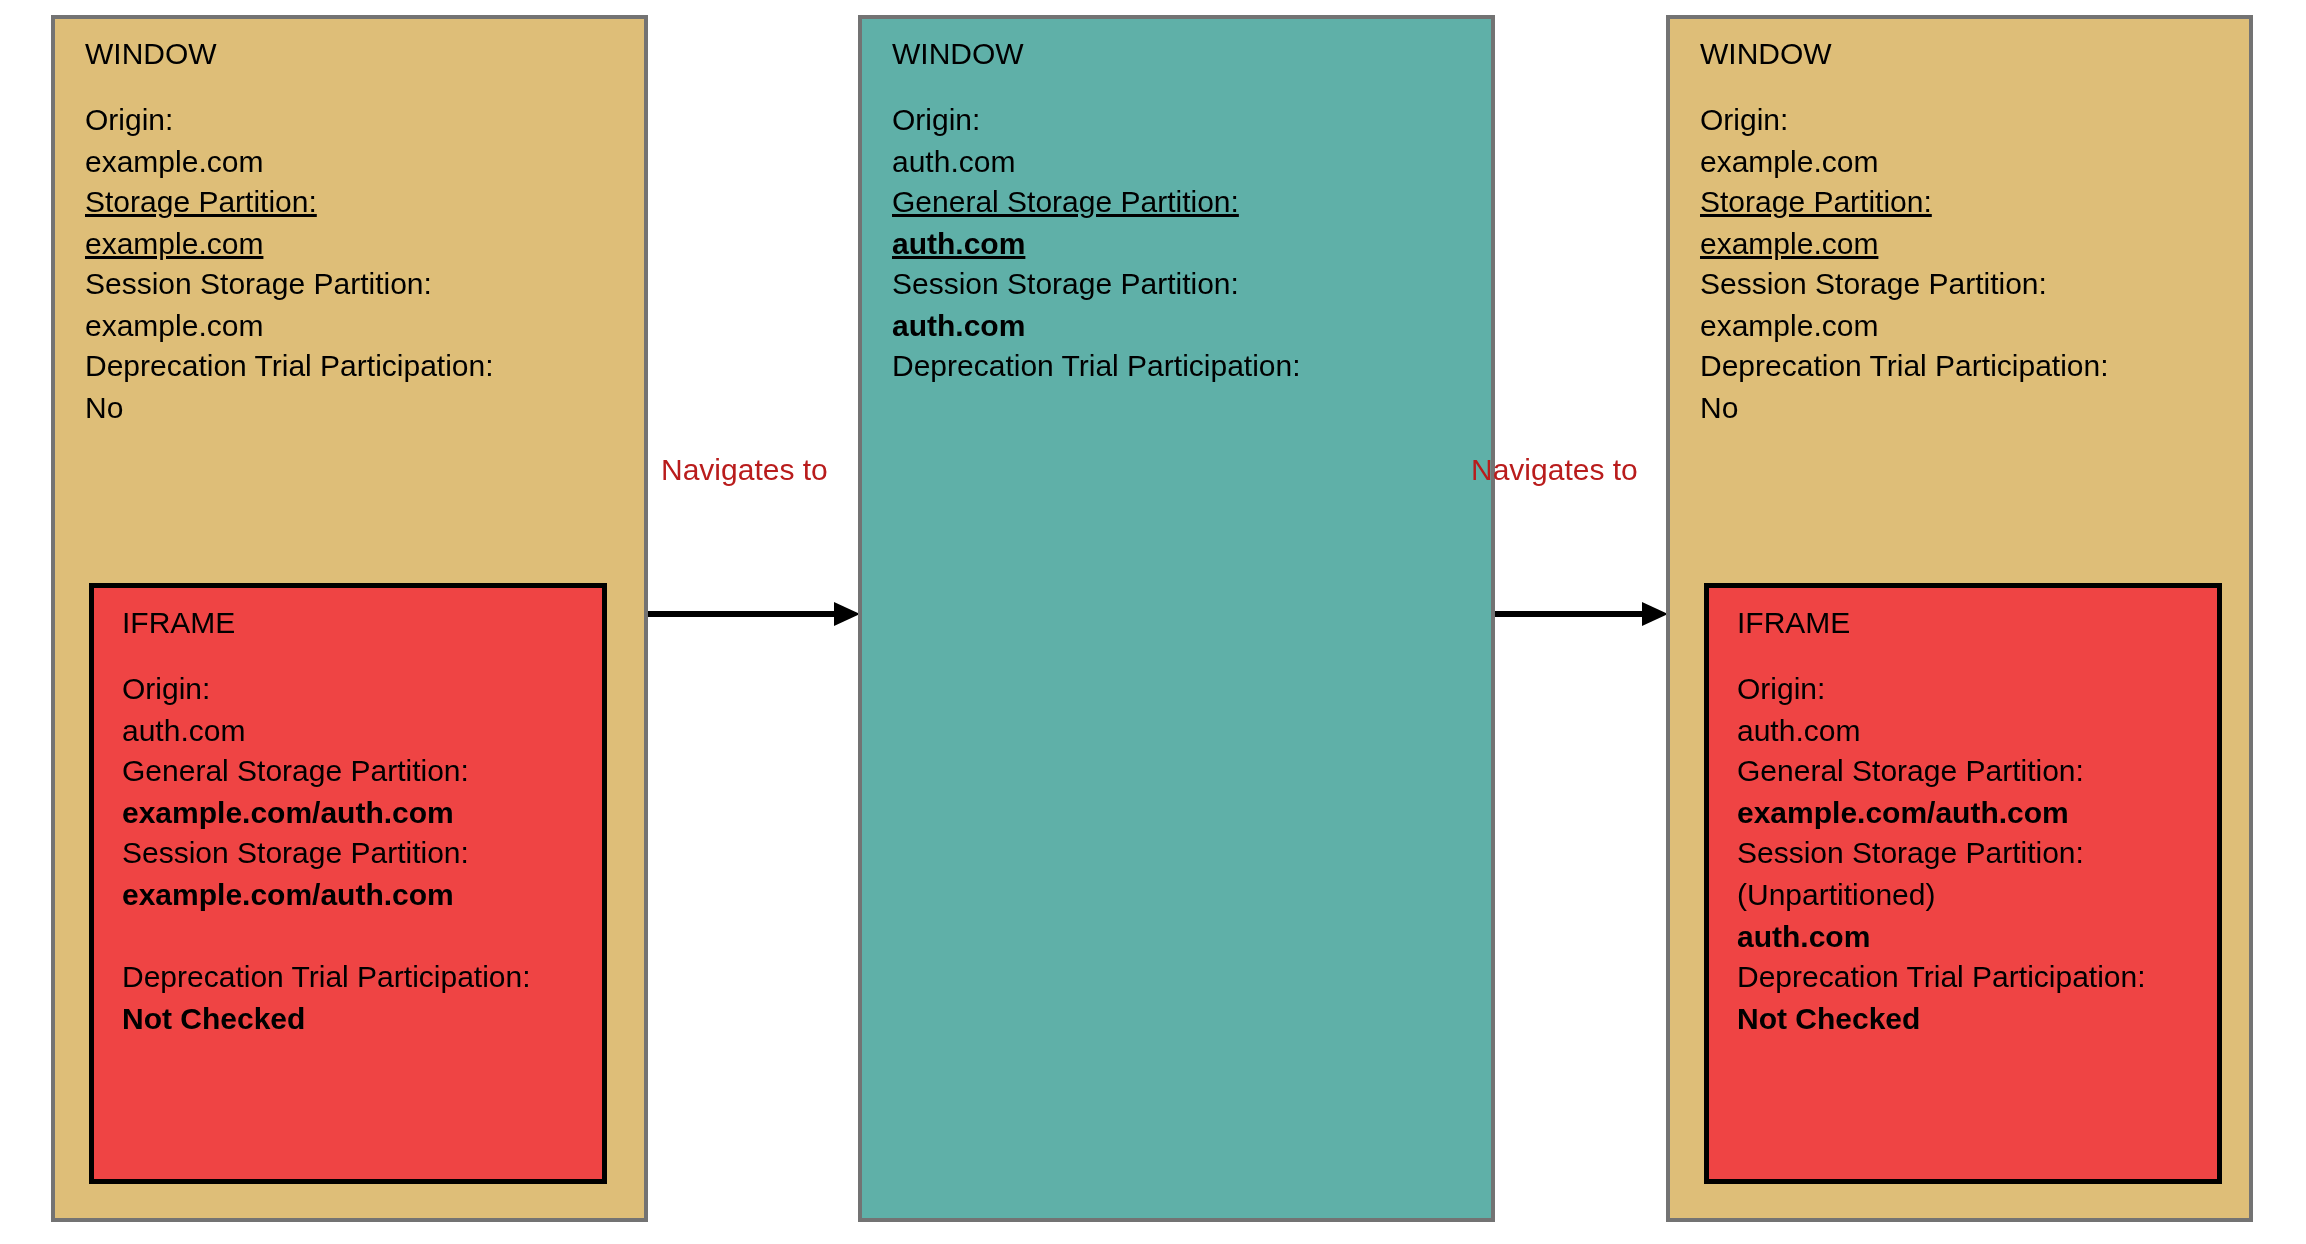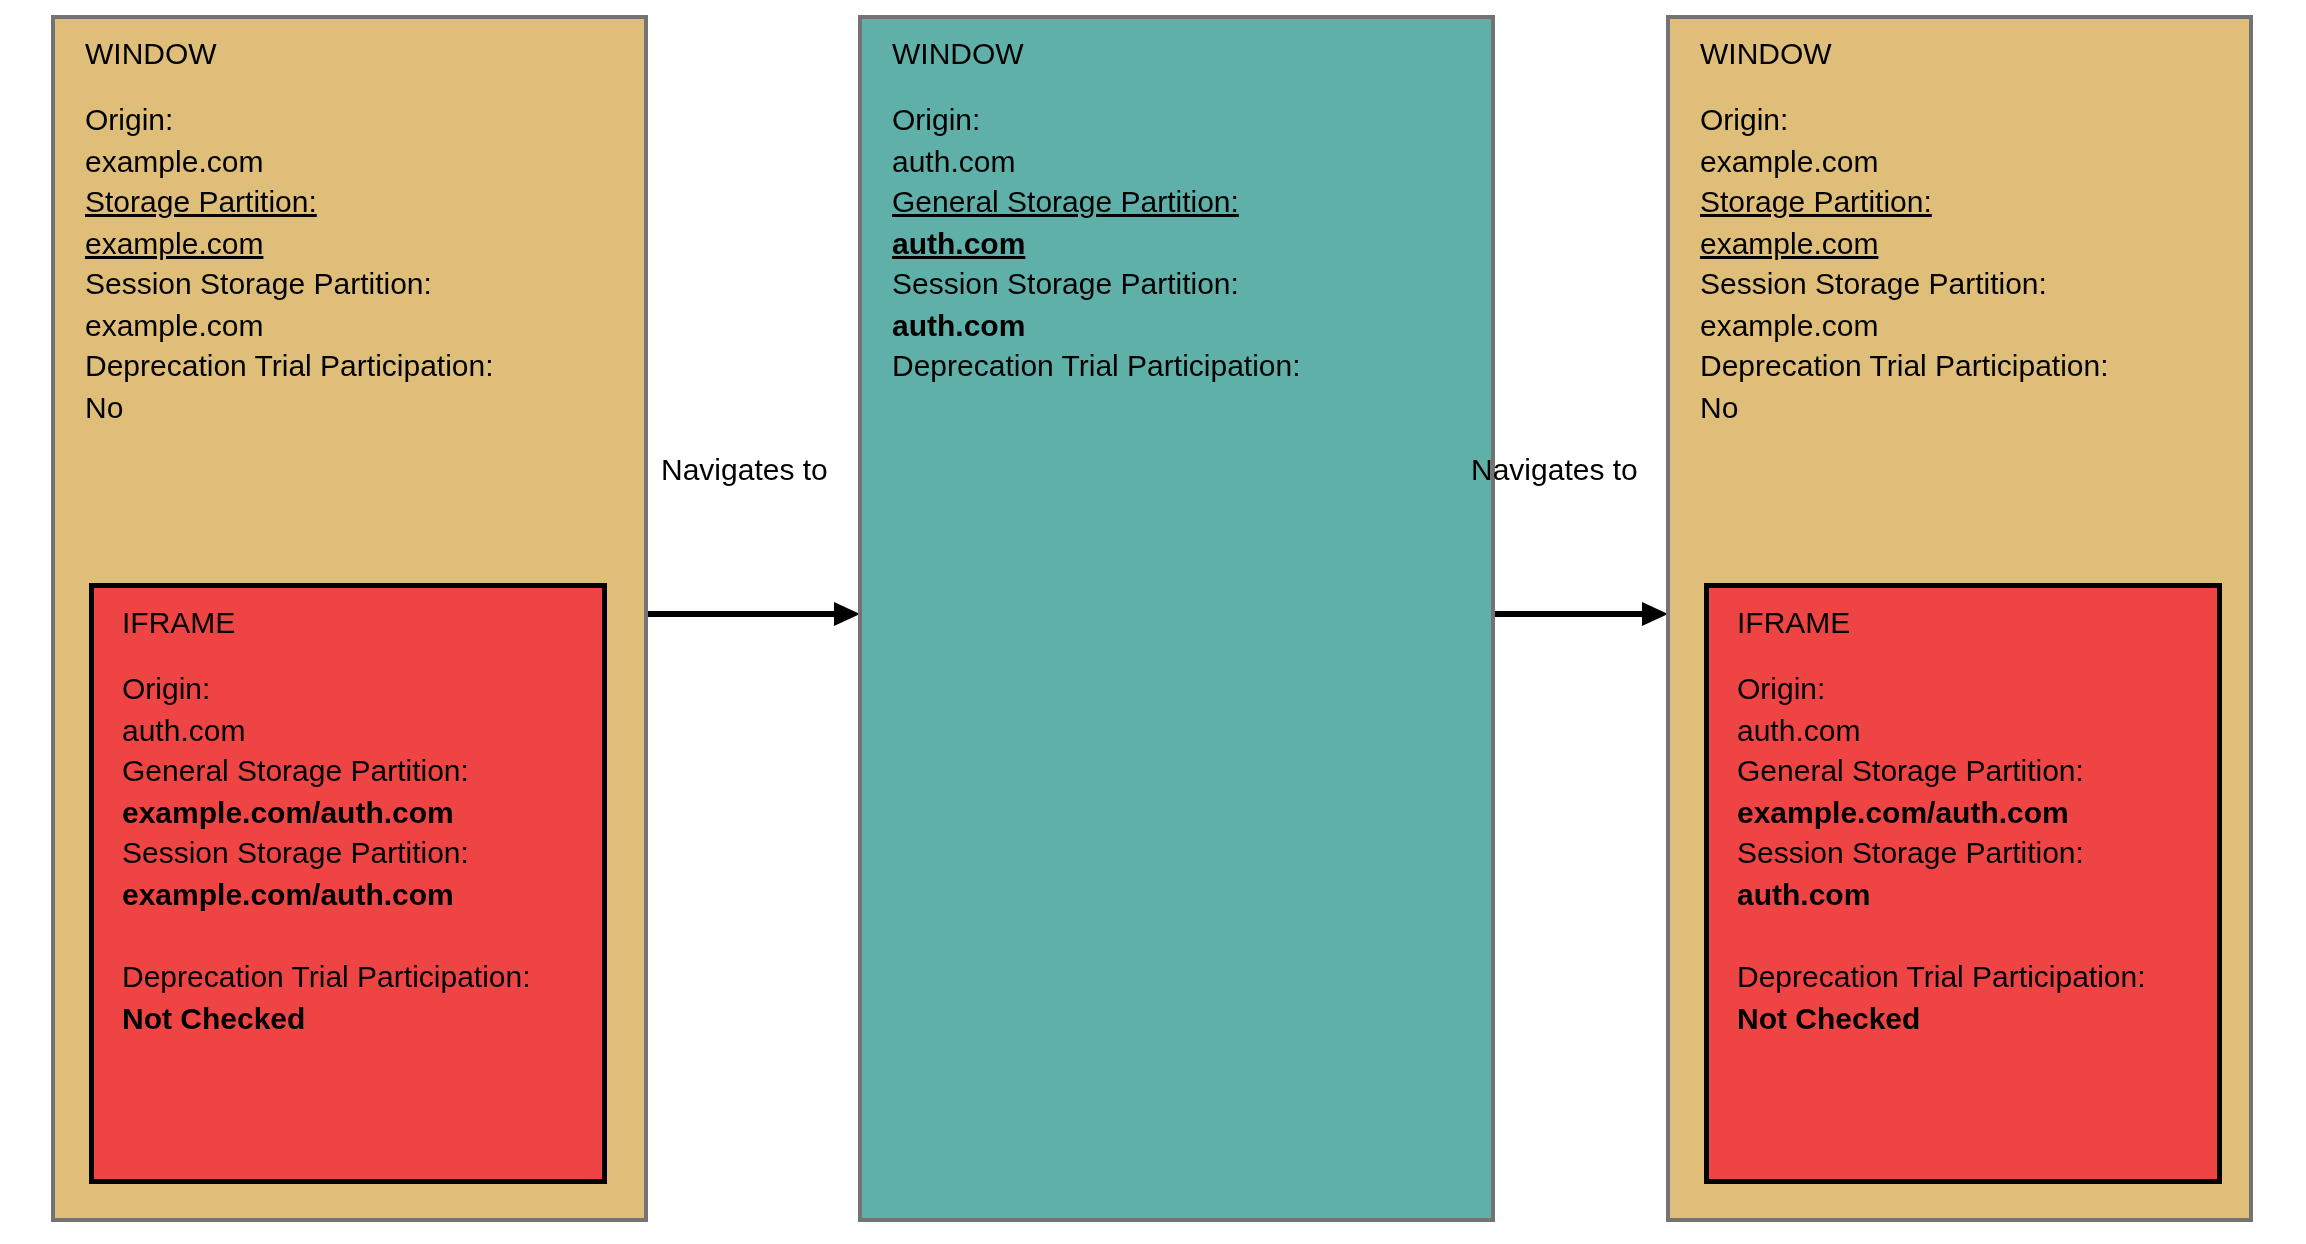--- a/index.html
+++ b/index.html
@@ -86,21 +86,21 @@
   }
   #arrow-1 { left: 648px;  top: 594px; width: 212px; }
   #arrow-2 { left: 1495px; top: 594px; width: 173px; }
   .arrow svg { display: block; width: 100%; height: 100%; }
 
   .arrow-label {
     position: absolute;
     font-size: 30px;
     line-height: 36px;
     white-space: nowrap;
-    color: #000000;
+    color: #b91c1c;
   }
   #arrow-label-1 { left: 661px;  top: 452px; }
   #arrow-label-2 { left: 1471px; top: 452px; }
 </style>
 </head>
 <body>
 
 <div id="diagram">
 
   <div class="panel tan" id="panel-1">
@@ -228,20 +228,21 @@
         <span class="line">auth.com</span>
       </div>
 
       <div class="block f-item-2">
         <span class="line">General Storage Partition:</span>
         <span class="line bold">example.com/auth.com</span>
       </div>
 
       <div class="block f-item-3">
         <span class="line">Session Storage Partition:</span>
+        <span class="line">(Unpartitioned)</span>
         <span class="line bold">auth.com</span>
       </div>
 
       <div class="block f-item-4">
         <span class="line">Deprecation Trial Participation:</span>
         <span class="line bold">Not Checked</span>
       </div>
 
     </div>
   </div>

